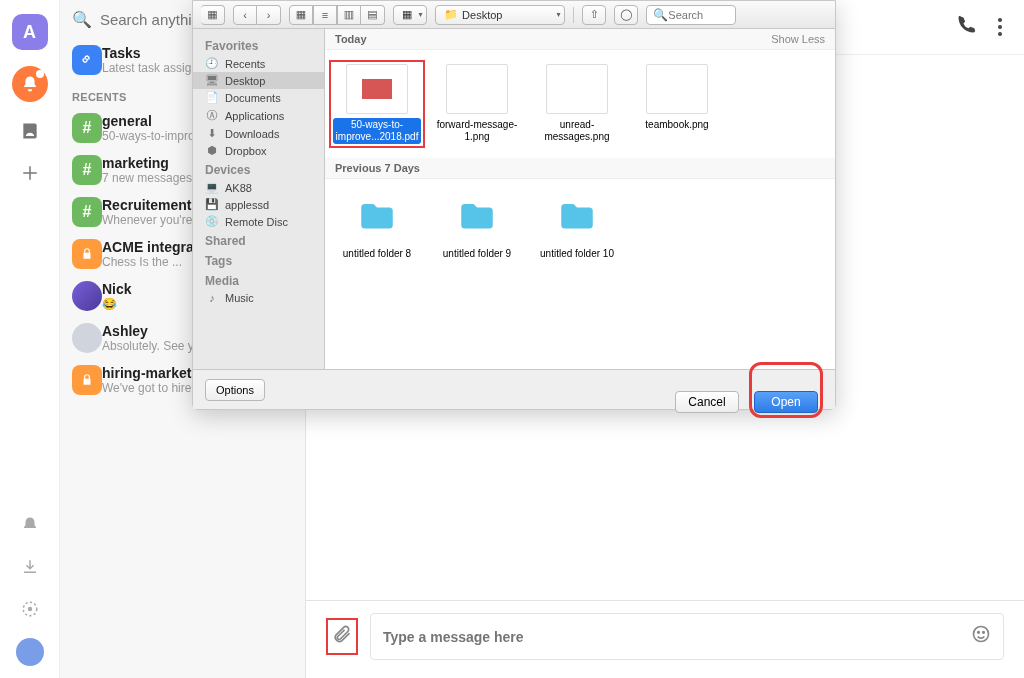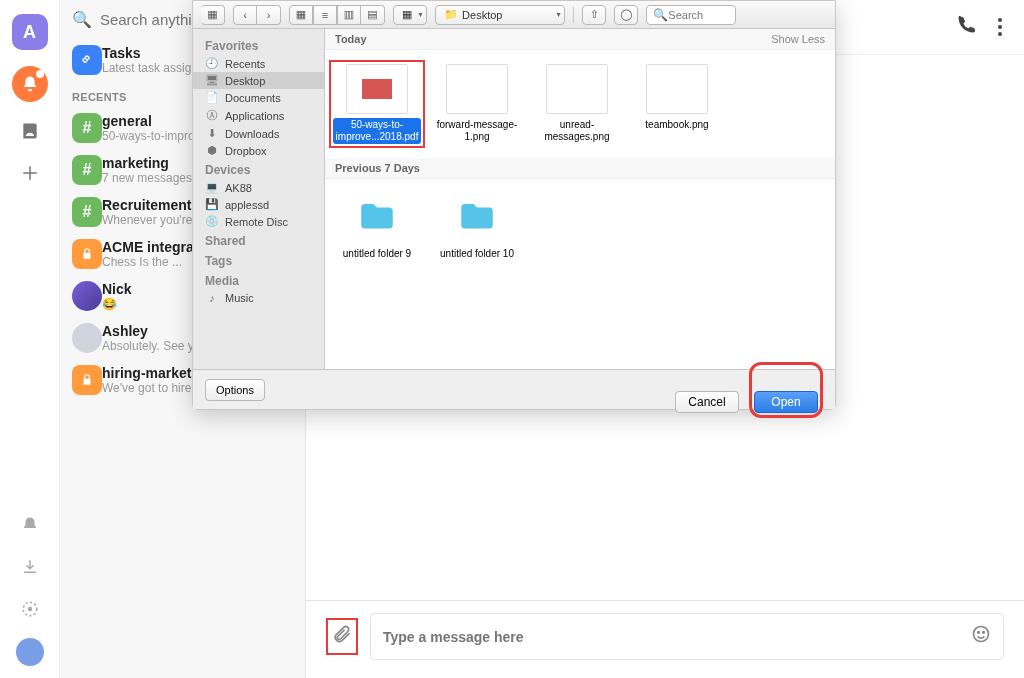--- a/index.html
+++ b/index.html
@@ -381,20 +381,28 @@
         <div class="fc-section-head">
             <span>Previous 7 Days</span>
           </div>
         <div class="fc-grid">
           <div class="fc-item">
               <div class="fc-thumb folder">
                 <svg viewBox="0 0 24 24" fill="#56c4e8">
                   <path d="M3 6a2 2 0 0 1 2-2h5l2 2h7a2 2 0 0 1 2 2v8a2 2 0 0 1-2 2H5a2 2 0 0 1-2-2V6z"></path>
                 </svg>
               </div>
+              <div class="fc-label">untitled folder 8</div>
+            </div>
+          <div class="fc-item">
+              <div class="fc-thumb folder">
+                <svg viewBox="0 0 24 24" fill="#56c4e8">
+                  <path d="M3 6a2 2 0 0 1 2-2h5l2 2h7a2 2 0 0 1 2 2v8a2 2 0 0 1-2 2H5a2 2 0 0 1-2-2V6z"></path>
+                </svg>
+              </div>
               <div class="fc-label">untitled folder 9</div>
             </div>
           <div class="fc-item">
               <div class="fc-thumb folder">
                 <svg viewBox="0 0 24 24" fill="#56c4e8">
                   <path d="M3 6a2 2 0 0 1 2-2h5l2 2h7a2 2 0 0 1 2 2v8a2 2 0 0 1-2 2H5a2 2 0 0 1-2-2V6z"></path>
                 </svg>
               </div>
               <div class="fc-label">untitled folder 10</div>
             </div>

